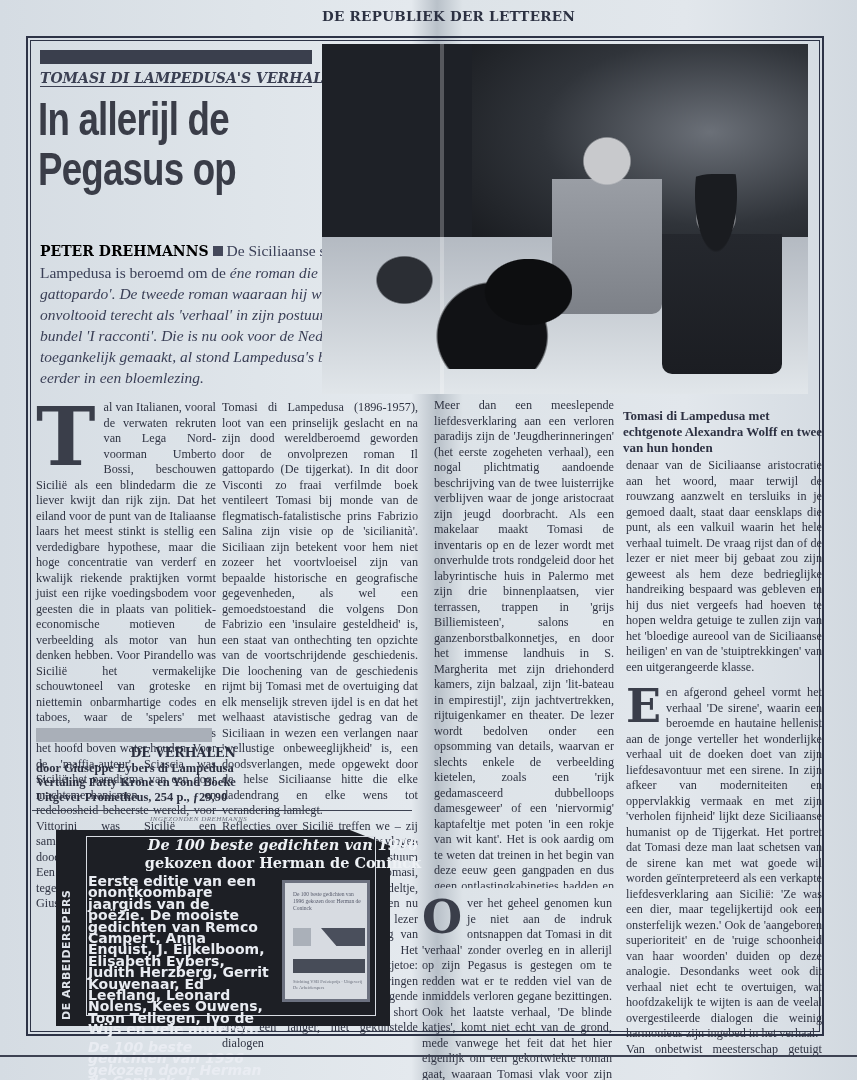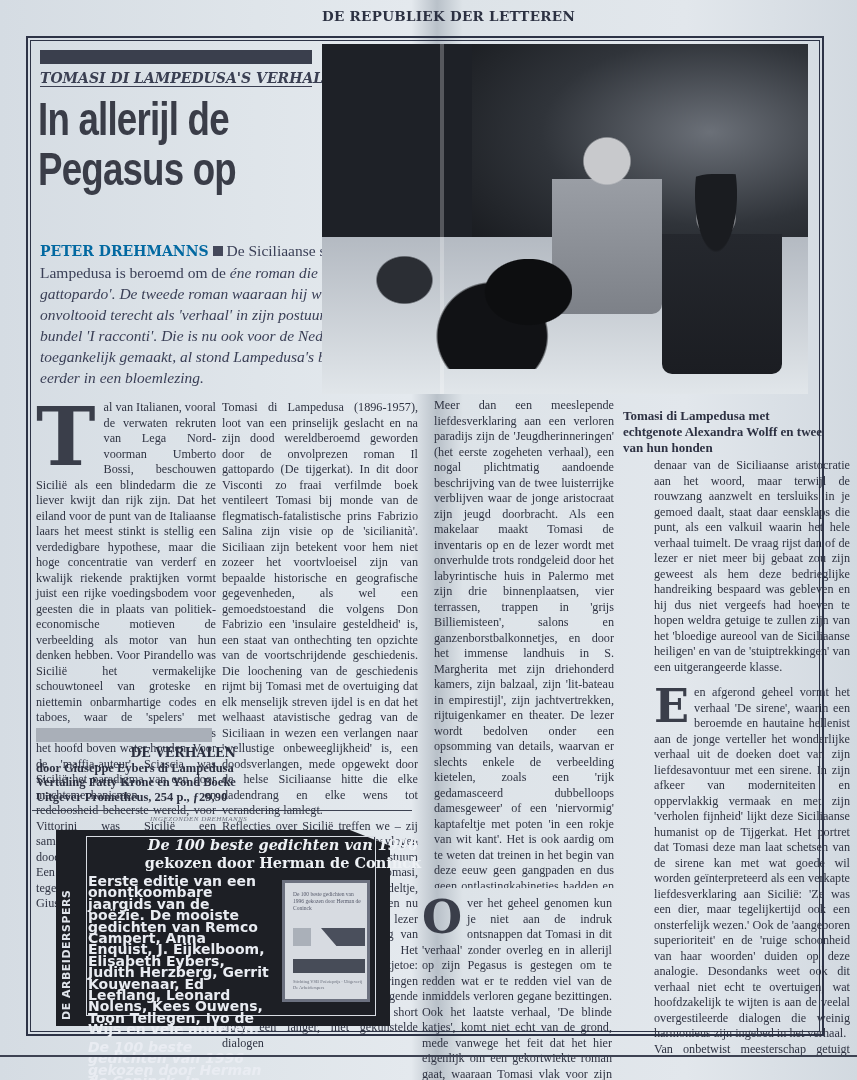--- a/index.html
+++ b/index.html
@@ -36,21 +36,21 @@
   .headline {
     position: absolute; left: 38px; top: 94px; width: 280px;
     font-family: "Liberation Sans", sans-serif; font-weight: bold;
     font-size: 47px; line-height: 50px; color: #3a3d48;
     transform: scaleX(0.78); transform-origin: left top; letter-spacing: -1px;
   }
   .lede {
     position: absolute; left: 40px; top: 240px; width: 400px;
     font-size: 15.5px; line-height: 21px; color: #3a3f56; font-style: italic;
   }
-  .lede .byline { font-family: "DejaVu Serif", serif; font-style: normal; font-weight: bold; font-size: 14px; color: #0369a1; }
+  .lede .byline { font-family: "DejaVu Serif", serif; font-style: normal; font-weight: bold; font-size: 14px; color: #000000; }
   .lede .sq { display: inline-block; width: 10px; height: 10px; background: #44485a; margin: 0 4px; }
   .lede .first { font-style: normal; }
 
   .photo {
     position: absolute; left: 322px; top: 44px; width: 486px; height: 350px;
     background: #1e2127; overflow: hidden;
   }
   .photo .ground { position: absolute; left: 0; bottom: 0; width: 100%; height: 45%;
     background: linear-gradient(180deg,#b4bac2,#e1e6ea); }
   .photo .trees { position: absolute; left: 150px; top: 0; width: 340px; height: 220px;
@@ -73,21 +73,21 @@
   }
   .col { position: absolute; font-size: 12.2px; line-height: 15.5px; color: #2f3342; text-align: justify; hyphens: manual; }
   .col p { margin: 0; }
   .col p + p { text-indent: 0; }
   .dropcap { float: left; font-family: "DejaVu Serif", serif; font-weight: bold; font-size: 80px; line-height: 66px; color: #3a3e4a; margin: 4px 8px 0 0; }
   .dropcap.small { font-size: 46px; line-height: 38px; margin: 2px 5px 0 0; }
 
   .col1 { left: 36px; top: 400px; width: 180px; }
   .col2 { left: 222px; top: 400px; width: 196px; }
   .col3 { left: 434px; top: 398px; width: 180px; }
-  .col4 { left: 654px; top: 458px; width: 196px; }
+  .col4 { left: 626px; top: 458px; width: 196px; }
   .col3b { left: 422px; top: 896px; width: 190px; }
 
   .bookbar { position: absolute; left: 36px; top: 728px; width: 176px; height: 14px; background: #a9afb8; }
   .bookinfo { position: absolute; left: 36px; top: 746px; width: 200px; font-weight: bold; font-size: 12.5px; line-height: 14.5px; color: #2c3040; }
   .bookinfo .title { font-family: "DejaVu Serif", serif; font-size: 12.5px; text-align: right; }
   .rule { position: absolute; left: 32px; top: 810px; width: 380px; height: 1px; background: #3d4252; }
   .adlabel { position: absolute; left: 150px; top: 815px; font-size: 7px; letter-spacing: 0.5px; color: #6a6f7c; font-style: italic; }
 
   .ad { position: absolute; left: 56px; top: 830px; width: 334px; height: 196px; background: #1d1f25;
     clip-path: polygon(0 0, 88% 0, 100% 8%, 100% 100%, 0 100%); }

